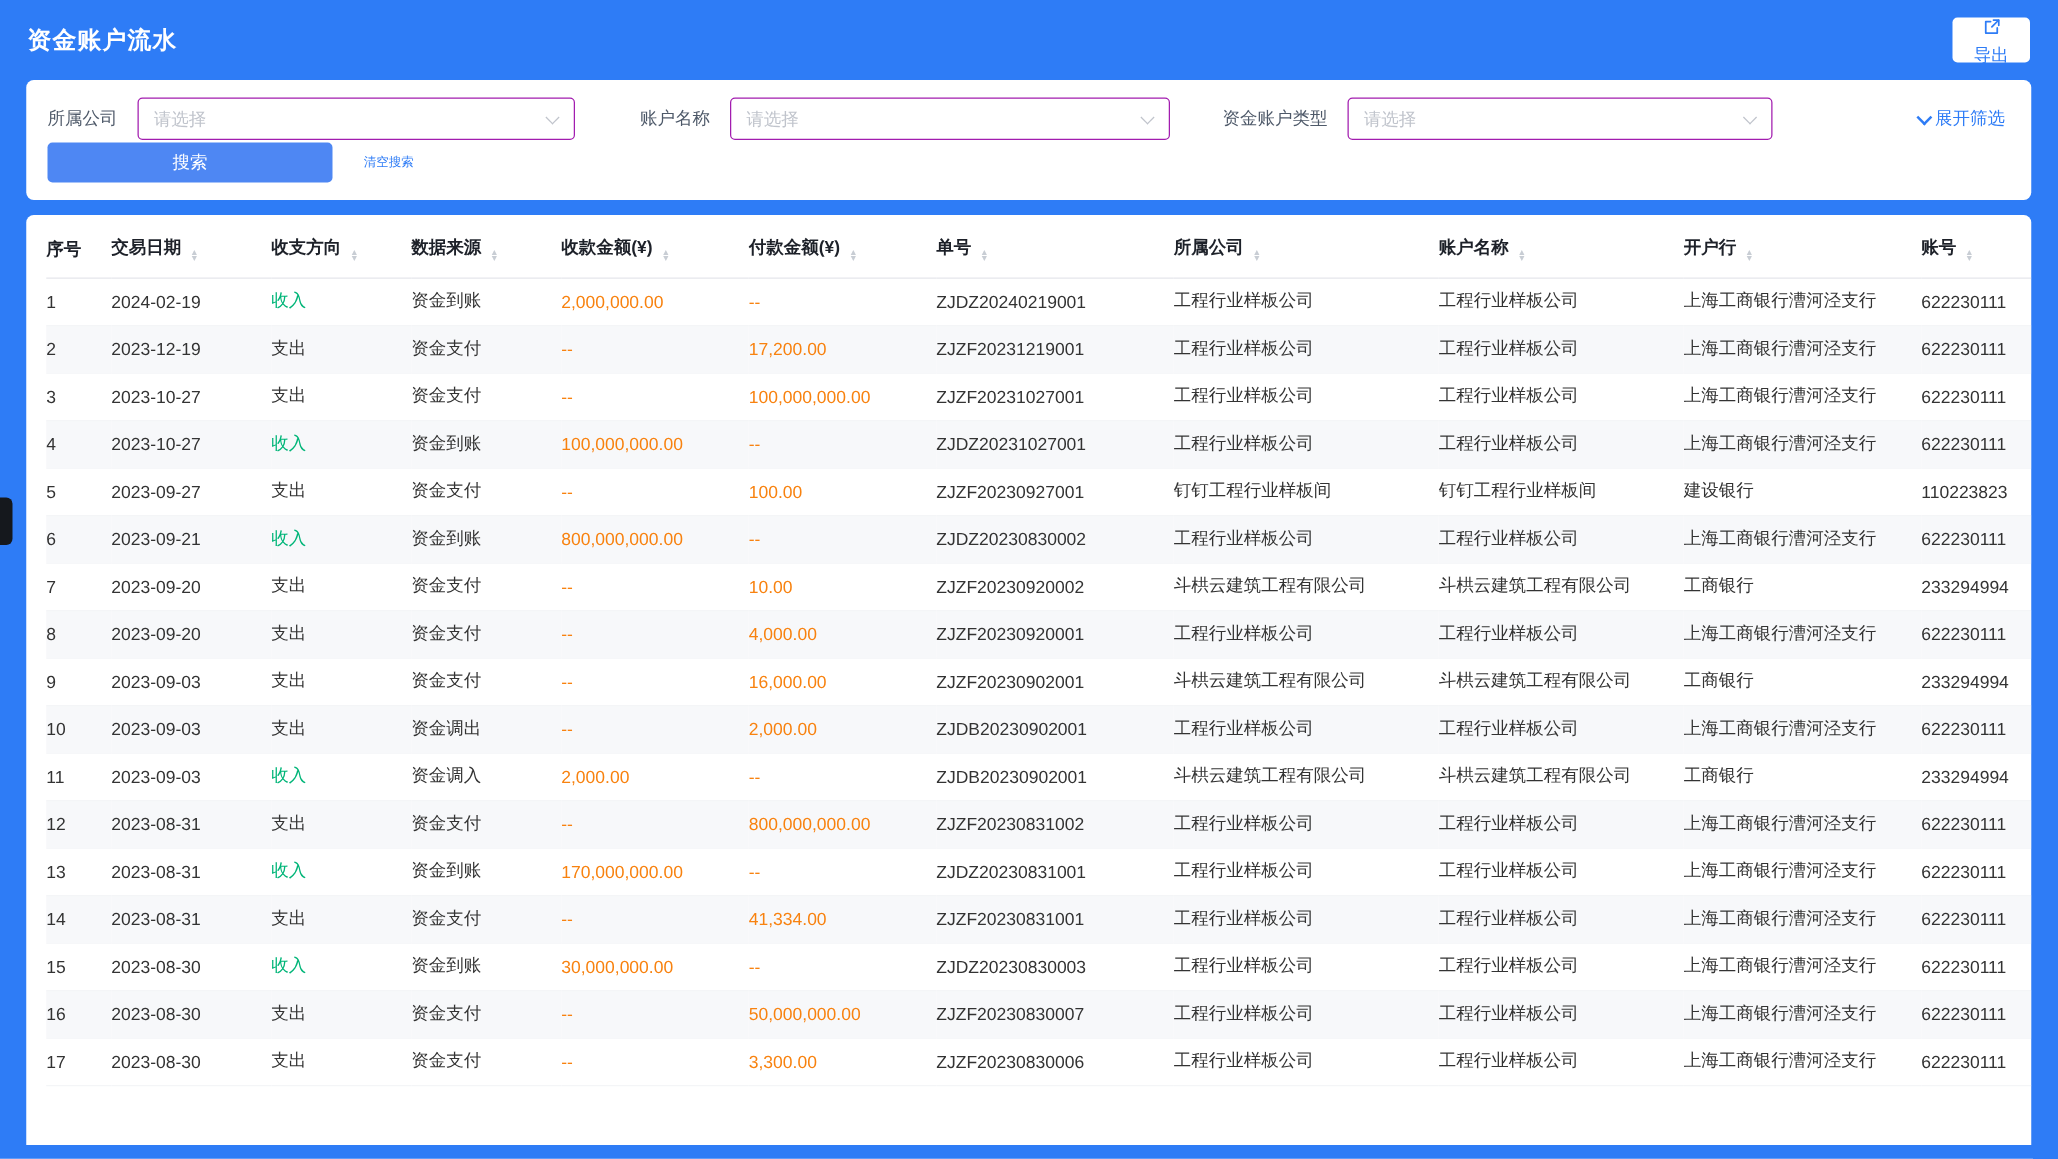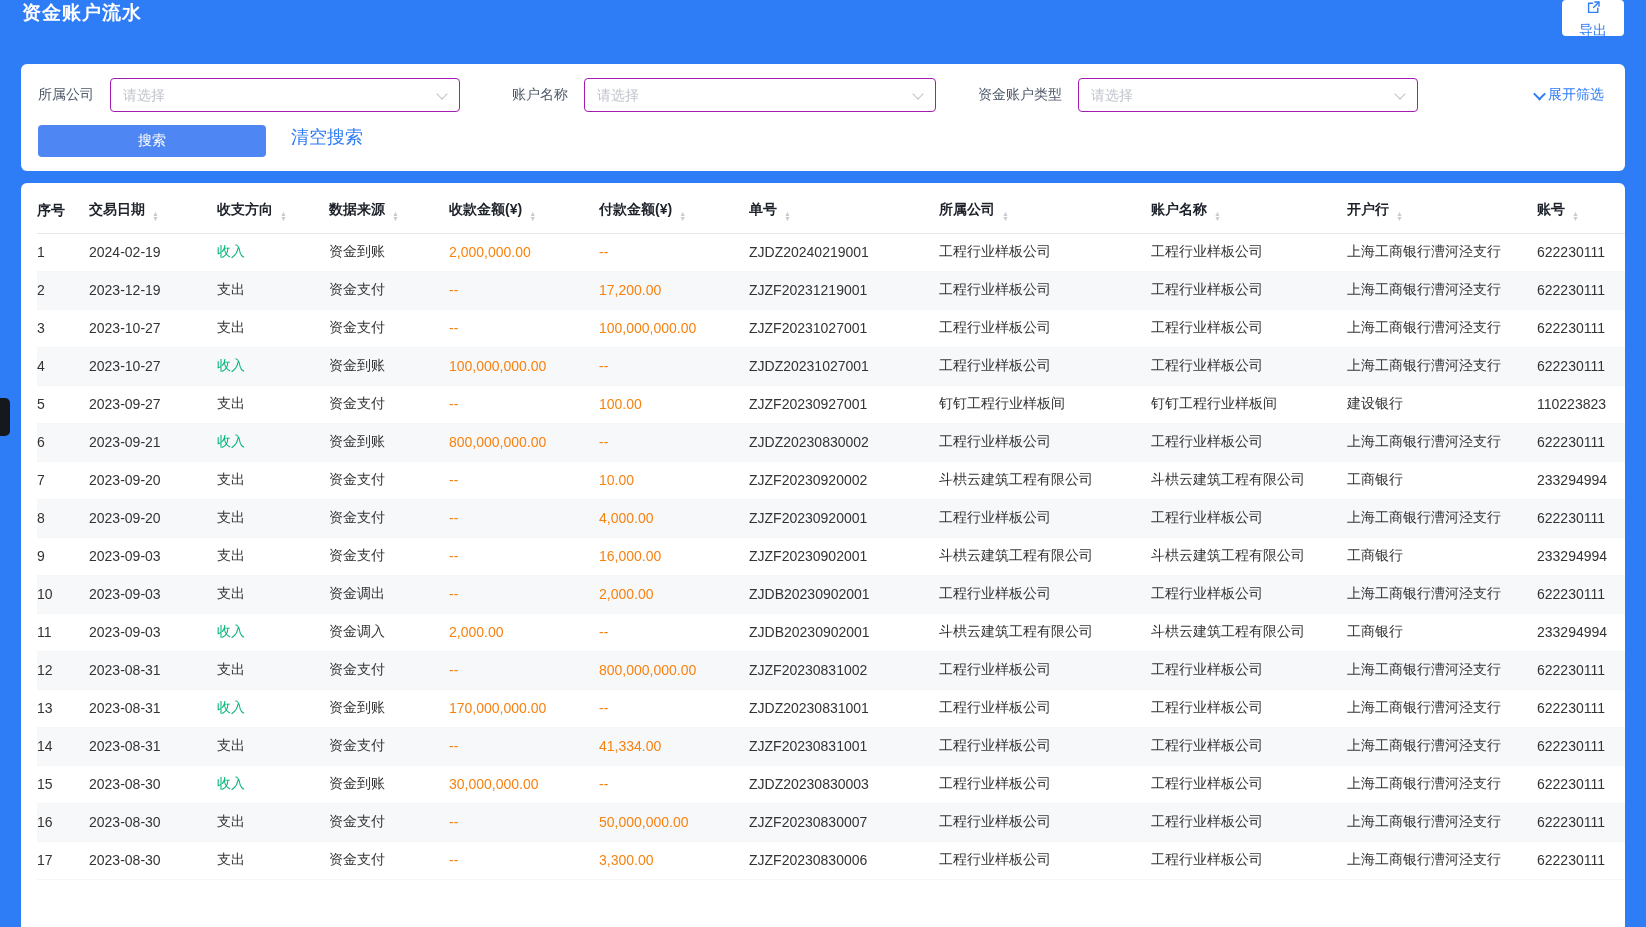--- a/index.html
+++ b/index.html
@@ -9,21 +9,21 @@
     font-family: "Liberation Sans", "DejaVu Sans", sans-serif;
     overflow:hidden;
     color: var(--text, #333333);
     position:relative;
   }
   .side-handle {
     position:absolute; left:0; top:398px; width:10px; height:38px;
     background:#15181d; border-radius:0 5px 5px 0; cursor:pointer; z-index:5;
   }
   
-  .topbar { height:64px; display:flex; align-items:flex-start; justify-content:space-between; padding:0 22px; }
+  .topbar { height:64px; display:flex; align-items:center; justify-content:space-between; padding:0 22px; }
   .topbar h1 { color:#ffffff; font-size:19px; font-weight:bold; letter-spacing:1px; }
   .export-btn {
     display:flex; align-items:center; gap:7px; background:#ffffff; color:var(--accent,#2e7cf6);
     border:none; height:36px; padding:0 17px; border-radius:4px; font-size:14px; cursor:pointer;
     font-family:inherit;
     flex-direction:column;
   }
   .export-btn svg { display:block; }
   
   .filter-card { background:#ffffff; margin:0 21px; border-radius:6px; padding:14px 17px; }
@@ -38,23 +38,23 @@
   .select { position:relative; height:34px; border:1px solid #a21caf; border-radius:4px; background:#fff; cursor:pointer; }
   .select input { border:none; outline:none; width:100%; height:100%; padding:0 30px 0 12px; font-size:14px; background:transparent; font-family:inherit; cursor:pointer; }
   .select input::placeholder { color:#c0c4cc; }
   .chev {
     position:absolute; right:13px; top:11px; width:8px; height:8px;
     border-right:1.5px solid #c0c4cc; border-bottom:1.5px solid #c0c4cc;
     transform:rotate(45deg);
   }
   .expand-link { margin-left:auto; display:flex; align-items:center; gap:4px; color:var(--accent,#2e7cf6); font-size:14px; cursor:pointer; text-decoration:none; white-space:nowrap; padding-right:4px; }
   .chev-blue { width:9px; height:9px; border-right:2px solid var(--accent,#2e7cf6); border-bottom:2px solid var(--accent,#2e7cf6); transform:rotate(45deg) translate(-1px,-1px); display:inline-block; }
-  .actions-row { margin-top:13px; display:flex; }
+  .actions-row { margin-top:2px; display:flex; align-items:center; }
   .search-btn { width:228px; height:32px; background:#4e87f3; color:#fff; border:none; border-radius:4px; font-size:14px; cursor:pointer; font-family:inherit; }
-  .clear-link { margin-left:25px; color:var(--accent,#2e7cf6); font-size:18px; cursor:pointer; text-decoration:none; }
+  .clear-link { margin-left:25px; color:var(--accent,#2e7cf6); font-size:10px; cursor:pointer; text-decoration:none; }
   
   .table-card { margin:12px 21px 0; background:#ffffff; border-radius:6px 6px 0 0; height:744px; overflow:hidden; padding-top:6px; }
   .table-wrap { overflow:hidden; padding-left:16px; height:100%; }
   table { border-collapse:collapse; table-layout:fixed; width:1660px; }
   th, td { text-align:left; padding:0 8px 0 0; white-space:nowrap; overflow:hidden; font-size:14px; }
   thead th { height:44px; font-weight:600; color:#1d2129; border-bottom:1px solid #e5e6eb; font-size:14px; }
   tbody td { height:38px; border-bottom:1px solid #f4f5f7; color:#333; }
   tbody tr:nth-child(even) { background: var(--stripe, #f7f8fa); }
   td:nth-child(5), td:nth-child(6) { color: var(--amount-orange, #f8820f); }
   td.income { color: var(--income-green, #00b578); }

